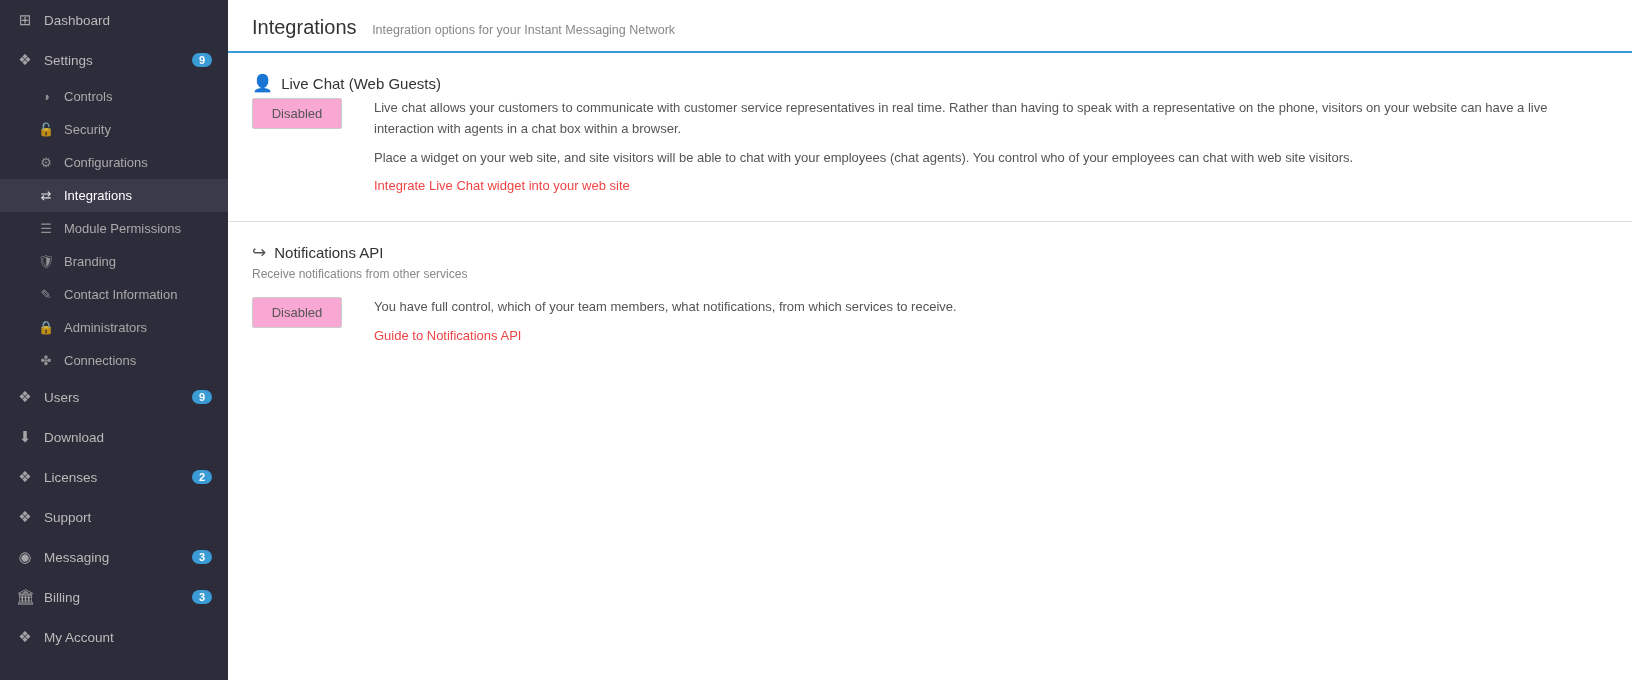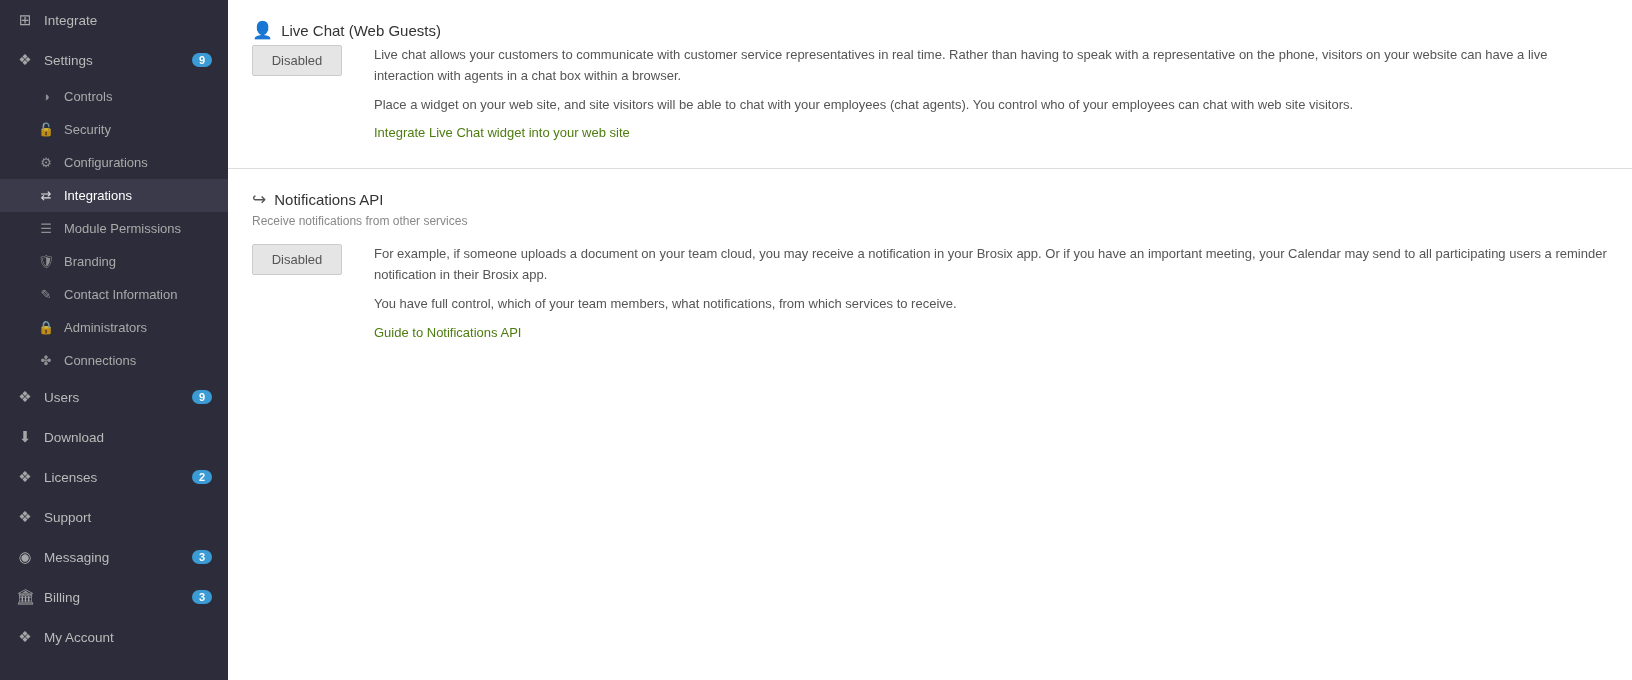--- a/index.html
+++ b/index.html
@@ -114,21 +114,21 @@
       color: #888;
       margin-bottom: 16px;
       margin-left: 0;
     }
     .section-body {
       display: flex;
       gap: 32px;
       align-items: flex-start;
     }
     .disabled-btn {
-      background: #e5e5e5;
+      background: #f9a8d4;
       border: 1px solid #ccc;
       color: #555;
       padding: 7px 18px;
       font-size: 13px;
       cursor: pointer;
       border-radius: 2px;
       min-width: 90px;
       flex-shrink: 0;
       text-align: center;
     }
@@ -136,33 +136,33 @@
       flex: 1;
       color: #555;
       font-size: 13px;
       line-height: 1.6;
     }
     .section-description p {
       margin-bottom: 8px;
     }
     .section-description p:last-child { margin-bottom: 0; }
     .section-link {
-      color: #4d7c0f;
+      color: #ef4444;
       text-decoration: none;
       font-size: 13px;
     }
   </style>
 </head>
 <body>
 
 <div class="sidebar">
 
   <div class="sidebar-item">
     <span class="icon">⊞</span>
-    <span>Integrate</span>
+    <span>Dashboard</span>
   </div>
 
   <div class="sidebar-item">
     <span class="icon">❖</span>
     <span>Settings</span>
     <span class="badge">9</span>
   </div>
 
   <div class="sidebar-sub-item">
     <span class="icon">◑</span>
@@ -243,20 +243,24 @@
     <span class="badge">3</span>
   </div>
 
   <div class="sidebar-item">
     <span class="icon">❖</span>
     <span>My Account</span>
   </div>
 </div>
 
 <div class="main">
+  <div class="page-header">
+    <h1>Integrations</h1>
+    <span class="subtitle">Integration options for your Instant Messaging Network</span>
+  </div>
 
   <div class="page-content">
 
     <div class="integration-section">
       <div class="section-header">
         <span class="section-icon">👤</span>
         <span class="section-title">Live Chat (Web Guests)</span>
       </div>
       <div class="section-body">
         <button class="disabled-btn">Disabled</button>
@@ -270,21 +274,20 @@
 
     <div class="integration-section">
       <div class="section-header">
         <span class="section-icon">↪</span>
         <span class="section-title">Notifications API</span>
       </div>
       <div class="section-subtitle">Receive notifications from other services</div>
       <div class="section-body">
         <button class="disabled-btn">Disabled</button>
         <div class="section-description">
-          <p>For example, if someone uploads a document on your team cloud, you may receive a notification in your Brosix app. Or if you have an important meeting, your Calendar may send to all participating users a reminder notification in their Brosix app.</p>
           <p>You have full control, which of your team members, what notifications, from which services to receive.</p>
           <a class="section-link" href="#">Guide to Notifications API</a>
         </div>
       </div>
     </div>
 
   </div>
 </div>
 
 </body></html>

